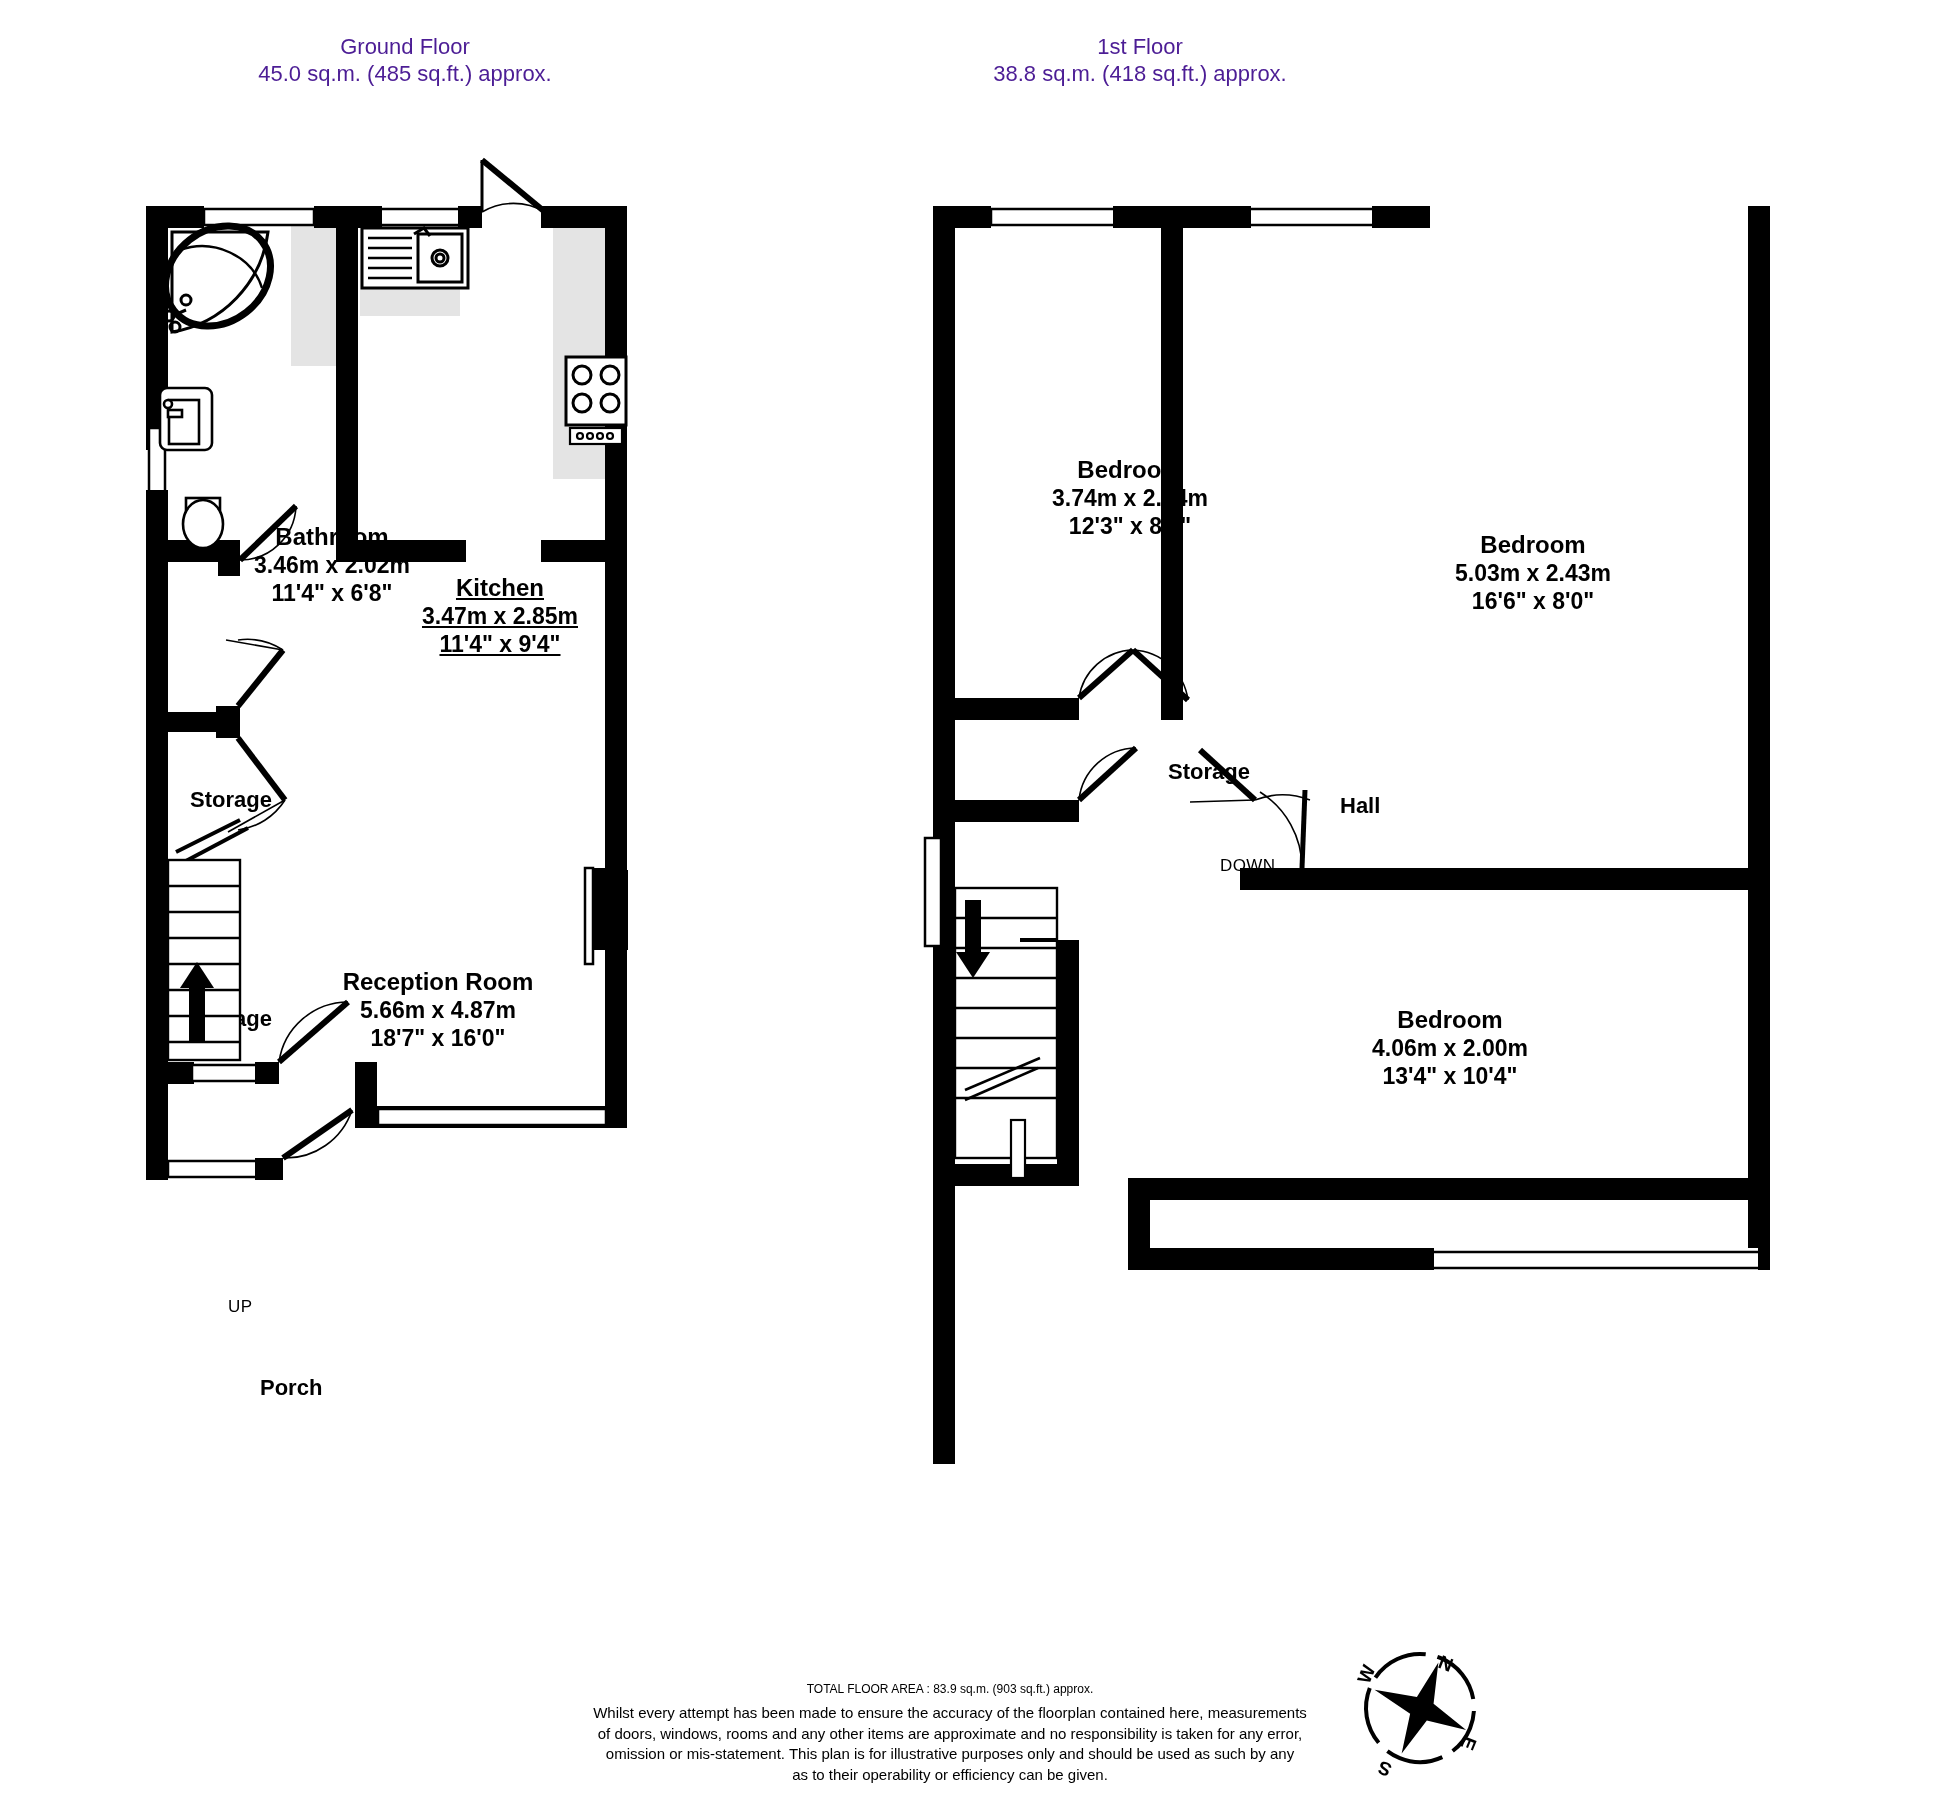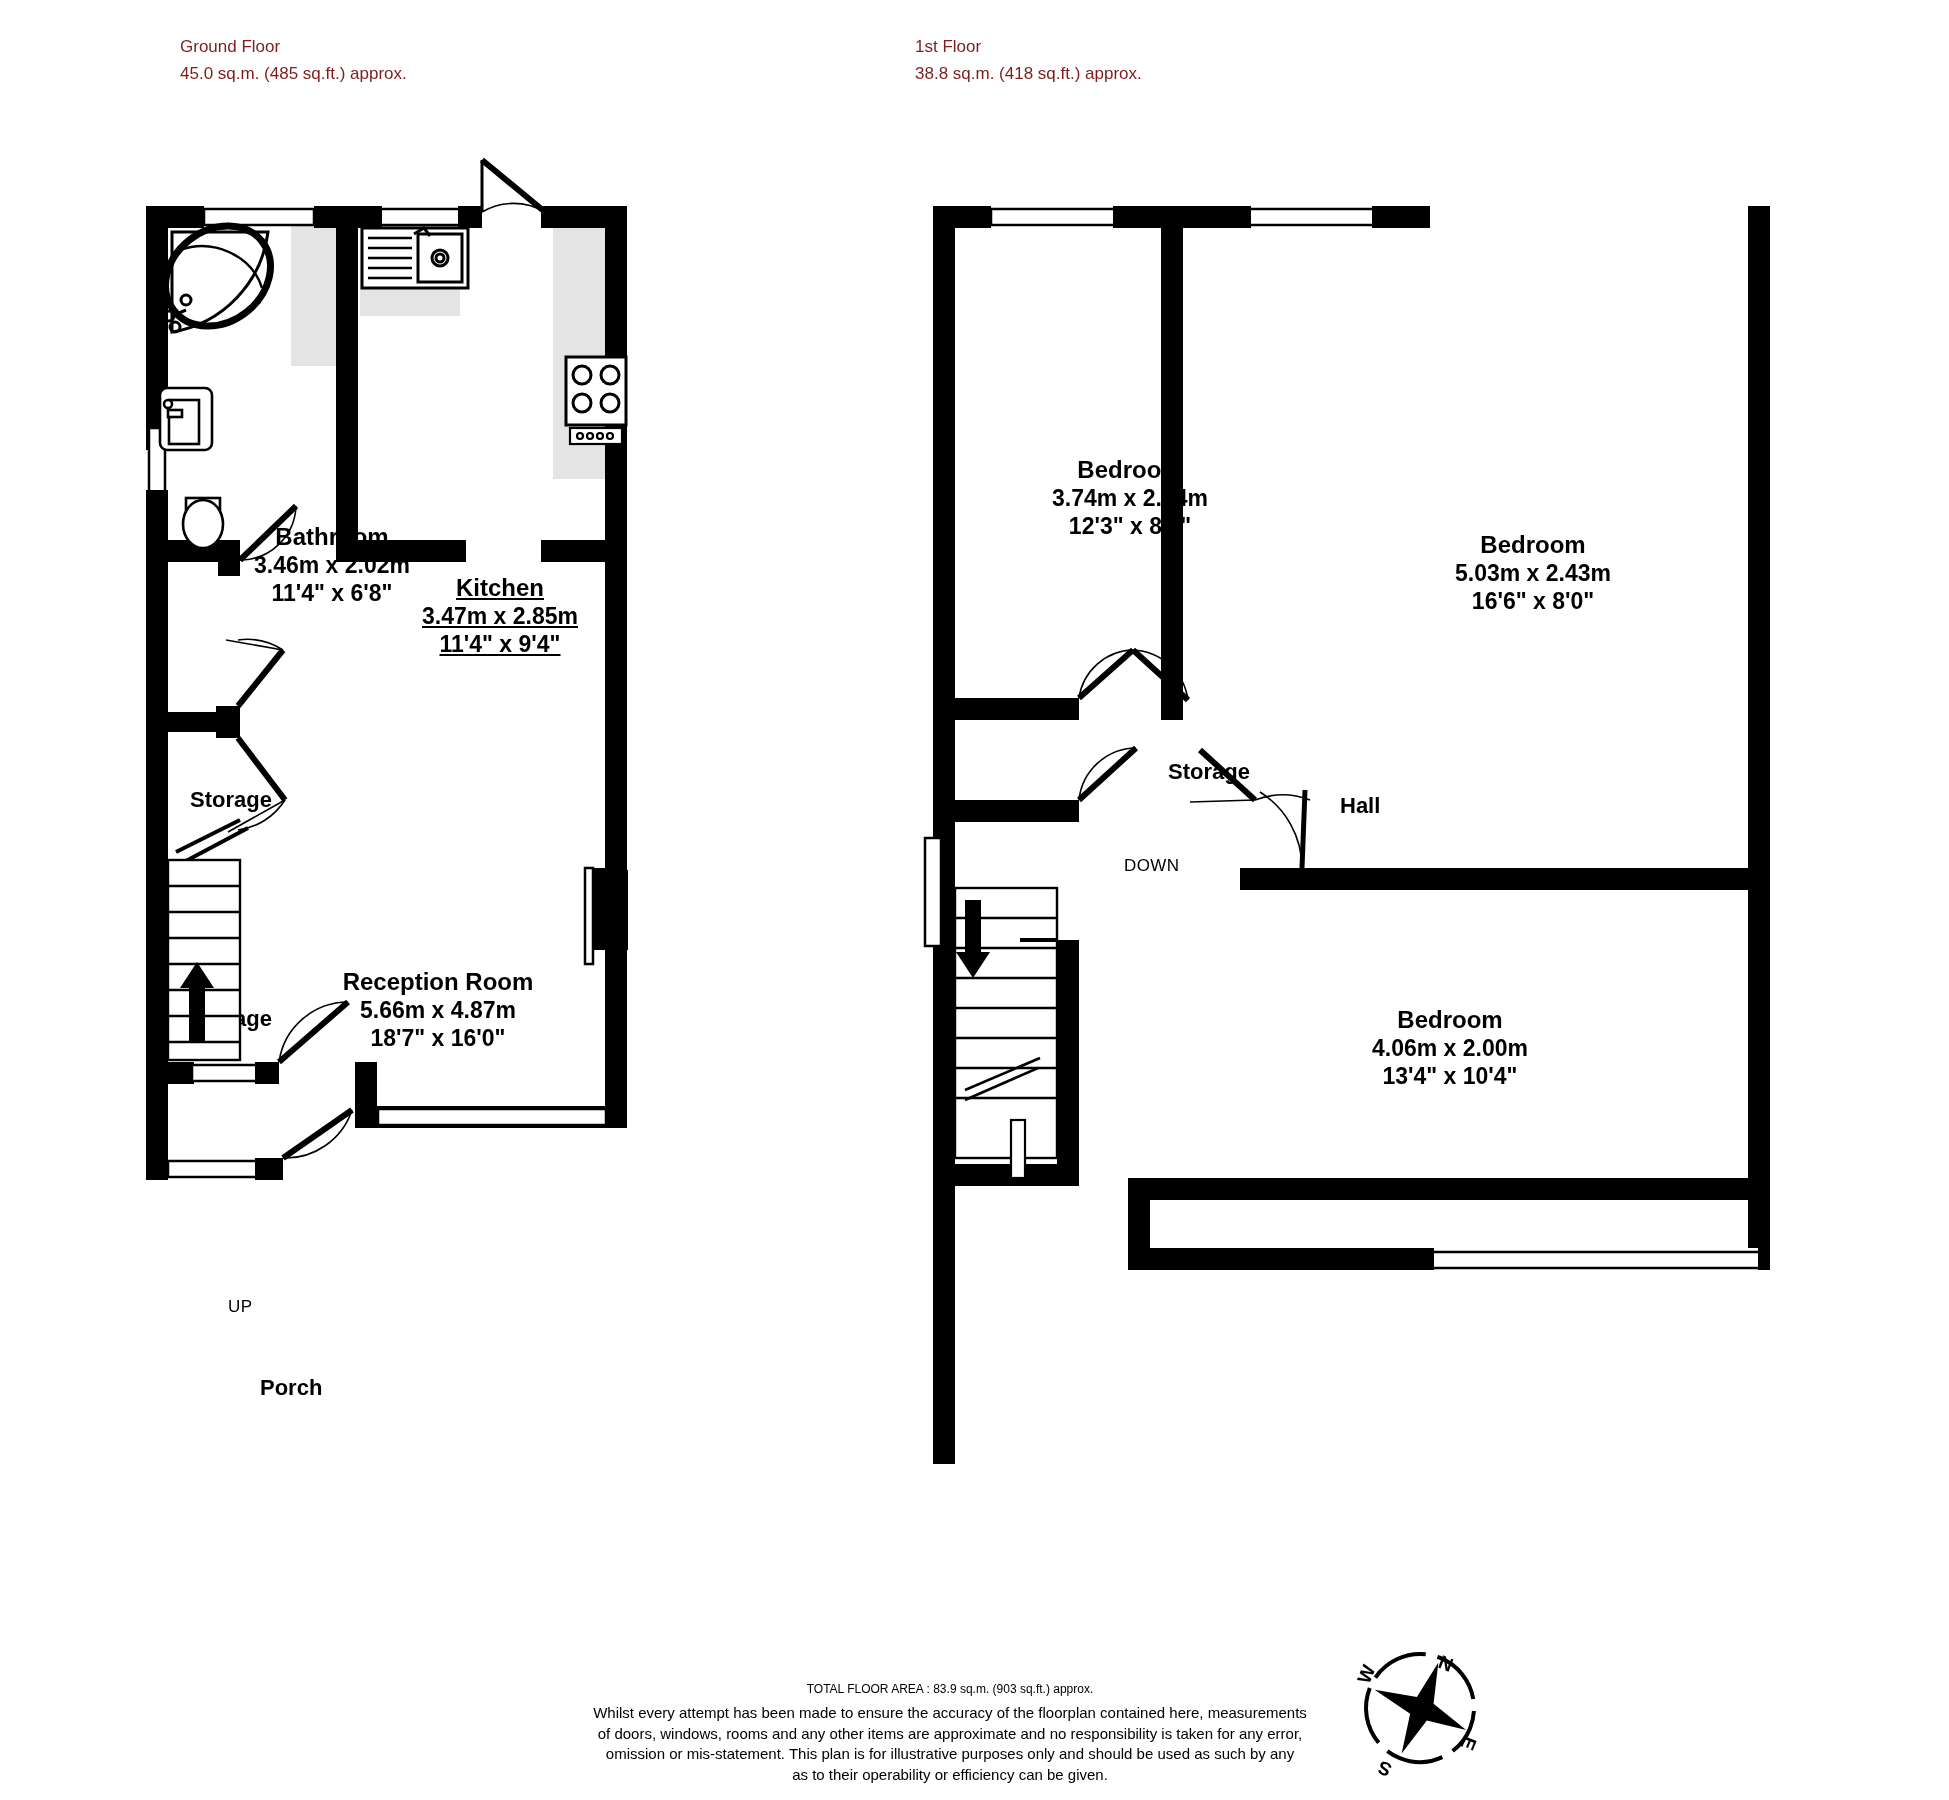--- a/index.html
+++ b/index.html
@@ -1,19 +1,19 @@
 <!DOCTYPE html>
 <html><head>
 <meta charset="utf-8">
 <style>
   html,body{margin:0;padding:0;background:#ffffff;}
   body{width:1949px;height:1800px;position:relative;
        font-family:"Liberation Sans","DejaVu Sans",sans-serif;color:#000;}
   .plan{position:absolute;top:0;left:0;width:1949px;height:1800px;}
-  .ttl{position:absolute;text-align:left;font-size:17px;line-height:27px;color:#7f1d1d;}
+  .ttl{position:absolute;text-align:center;font-size:22px;line-height:27px;color:#4c1d95;}
   .rlab{position:absolute;text-align:center;font-weight:bold;color:#000;white-space:nowrap;}
   .rname{font-size:24px;line-height:29px;}
   .rdim{font-size:23px;line-height:28px;}
   .slab{position:absolute;font-weight:bold;font-size:22px;white-space:nowrap;}
   .tiny{position:absolute;font-size:17px;letter-spacing:.4px;white-space:nowrap;}
   .foot{position:absolute;text-align:center;}
   .foot .tot{font-size:12px;line-height:28px;}
   .foot .dis{font-size:15px;line-height:20.5px;}
   svg{display:block;}
 </style>
@@ -294,21 +294,21 @@
 </div>
 
 <div class="rlab" style="left:1285px;top:1005px;width:330px;">
   <div class="rname">Bedroom</div>
   <div class="rdim">4.06m  x 2.00m</div>
   <div class="rdim">13'4"  x 10'4"</div>
 </div>
 
 <div class="slab" style="left:1168px;top:759px;">Storage</div>
 <div class="slab" style="left:1340px;top:793px;">Hall</div>
-<div class="tiny" style="left:1124px;top:856px;">DOWN</div>
+<div class="tiny" style="left:1220px;top:856px;">DOWN</div>
 
 <svg style="position:absolute;left:1345px;top:1633px;z-index:3" width="150" height="150" viewBox="0 0 150 150">
   <g transform="rotate(22 75 75)">
     <circle cx="75" cy="75" r="54" fill="none" stroke="#000" stroke-width="4" stroke-dasharray="58 12 58 12" stroke-dashoffset="29"></circle>
     <polygon points="75,26 86,66 126,78 86,84 75,124 68,84 26,75 68,66" fill="#000"></polygon>
   </g>
   <text x="92" y="34" font-family="Liberation Sans, sans-serif" font-size="19" font-weight="bold" transform="rotate(22 92 34)">N</text>
   <text x="120" y="102" font-family="Liberation Sans, sans-serif" font-size="19" font-weight="bold" transform="rotate(112 120 102)">E</text>
   <text x="48" y="132" font-family="Liberation Sans, sans-serif" font-size="19" font-weight="bold" transform="rotate(202 48 132)">S</text>
   <text x="24" y="52" font-family="Liberation Sans, sans-serif" font-size="19" font-weight="bold" transform="rotate(292 24 52)">W</text>

